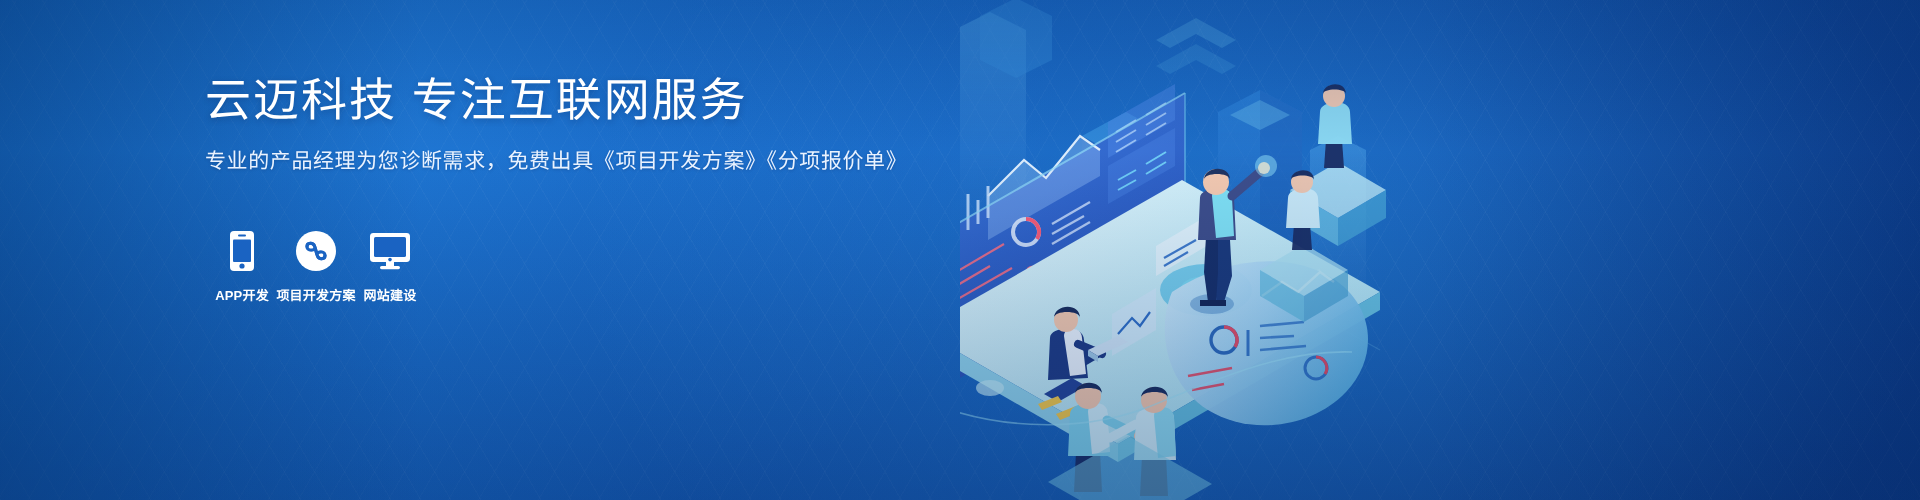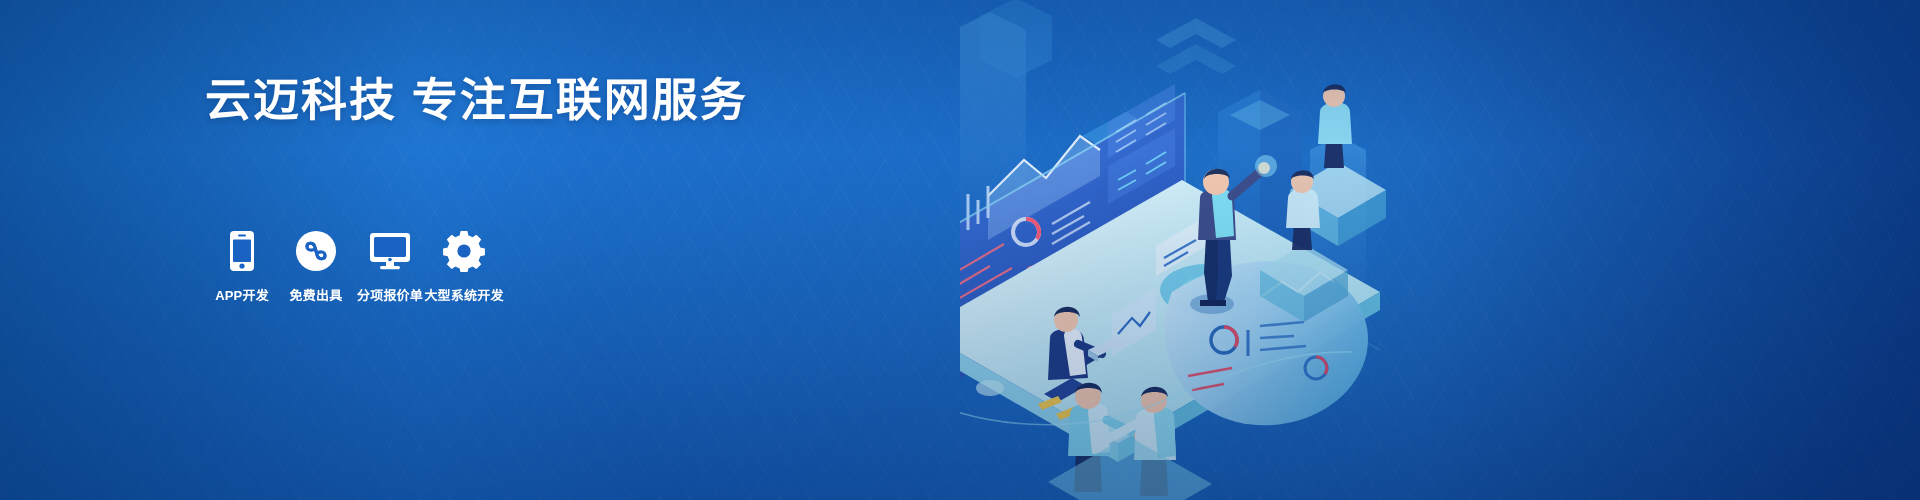--- a/index.html
+++ b/index.html
@@ -50,21 +50,21 @@
     width: 760px;
     height: 500px;
   }
   .headline {
     position: absolute;
     top: 72px;
     left: 0;
     margin: 0;
     color: #ffffff;
     font-size: 46px;
-    font-weight: 700;
+    font-weight: 400;
     letter-spacing: 2px;
     line-height: 1.25;
     white-space: nowrap;
     text-shadow: 0 2px 6px rgba(0,24,68,0.25);
   }
   .subline {
     position: absolute;
     left: 0;
     margin: 0;
     color: #eaf3ff;
@@ -386,20 +386,21 @@
       <path d="M-52 392 C 20 430, 120 436, 196 404 C 272 372, 330 350, 392 352" stroke="#9fe4fa" stroke-width="1.6" fill="none" opacity="0.55"></path>
     </svg>
   </div>
 
   <div class="vignette"></div>
 
   <div class="content">
 
     <h1 class="headline">云迈科技 专注互联网服务</h1>
 
+    <p class="subline l1">专业的产品经理为您诊断需求，免费出具《项目开发方案》《分项报价单》</p>
 
 
     <div class="services">
 
       <div class="service">
         <span class="glyph">
           <svg width="26" height="42" viewBox="0 0 26 42" aria-hidden="true">
             <rect x="1" y="1" width="24" height="40" rx="4" fill="#ffffff"></rect>
             <rect x="9" y="4.5" width="8" height="2" rx="1" fill="#1a63c2"></rect>
             <rect x="4" y="9" width="18" height="24" fill="#1a63c2" opacity="0.0"></rect>
@@ -413,47 +414,33 @@
       <div class="service">
         <span class="glyph">
           <svg width="42" height="42" viewBox="0 0 42 42" aria-hidden="true">
             <circle cx="21" cy="21" r="20" fill="#ffffff"></circle>
             <path d="M12 16.5 C12 12.5, 18 12, 19.5 16 C21 20, 21 22, 22.5 26 C24 30, 30 29.5, 30 25.5
                      C30 21.8, 26 21.2, 23 22.6" fill="none" stroke="#1a63c2" stroke-width="3.1" stroke-linecap="round"></path>
             <path d="M30 25.5 C30 29.5, 24 30, 22.5 26 C21 22, 21 20, 19.5 16 C18 12, 12 12.5, 12 16.5
                      C12 20.2, 16 20.8, 19 19.4" fill="none" stroke="#1a63c2" stroke-width="3.1" stroke-linecap="round"></path>
           </svg>
         </span>
-        <span class="label">免费出具</span>
+        <span class="label">项目开发方案</span>
       </div>
 
 
       <div class="service">
         <span class="glyph">
           <svg width="42" height="38" viewBox="0 0 42 38" aria-hidden="true">
             <rect x="1" y="1" width="40" height="29" rx="3.4" fill="#ffffff"></rect>
             <rect x="5" y="5" width="32" height="20" rx="1.6" fill="#1a63c2"></rect>
             <circle cx="21" cy="27.6" r="1.8" fill="#1a63c2"></circle>
             <rect x="17" y="30" width="8" height="5" fill="#ffffff"></rect>
             <rect x="11" y="34" width="20" height="3.2" rx="1.6" fill="#ffffff"></rect>
           </svg>
         </span>
-        <span class="label">分项报价单</span>
+        <span class="label">网站建设</span>
       </div>
 
-      <div class="service">
-        <span class="glyph">
-          <svg width="42" height="42" viewBox="0 0 42 42" aria-hidden="true">
-            <path d="M17.6 1 h6.8 l1 4.6 a15.6 15.6 0 0 1 4.1 1.7 l3.9-2.6 4.8 4.8 -2.6 3.9
-                     a15.6 15.6 0 0 1 1.7 4.1 l4.6 1 v6.8 l-4.6 1 a15.6 15.6 0 0 1 -1.7 4.1
-                     l2.6 3.9 -4.8 4.8 -3.9-2.6 a15.6 15.6 0 0 1 -4.1 1.7 l-1 4.6 h-6.8 l-1-4.6
-                     a15.6 15.6 0 0 1 -4.1-1.7 l-3.9 2.6 -4.8-4.8 2.6-3.9 a15.6 15.6 0 0 1 -1.7-4.1
-                     l-4.6-1 v-6.8 l4.6-1 a15.6 15.6 0 0 1 1.7-4.1 l-2.6-3.9 4.8-4.8 3.9 2.6
-                     a15.6 15.6 0 0 1 4.1-1.7 Z" fill="#ffffff"></path>
-            <circle cx="21" cy="21" r="6.6" fill="#1a63c2"></circle>
-          </svg>
-        </span>
-        <span class="label">大型系统开发</span>
-      </div>
 
     </div>
   </div>
 </div>
 
 </body></html>

